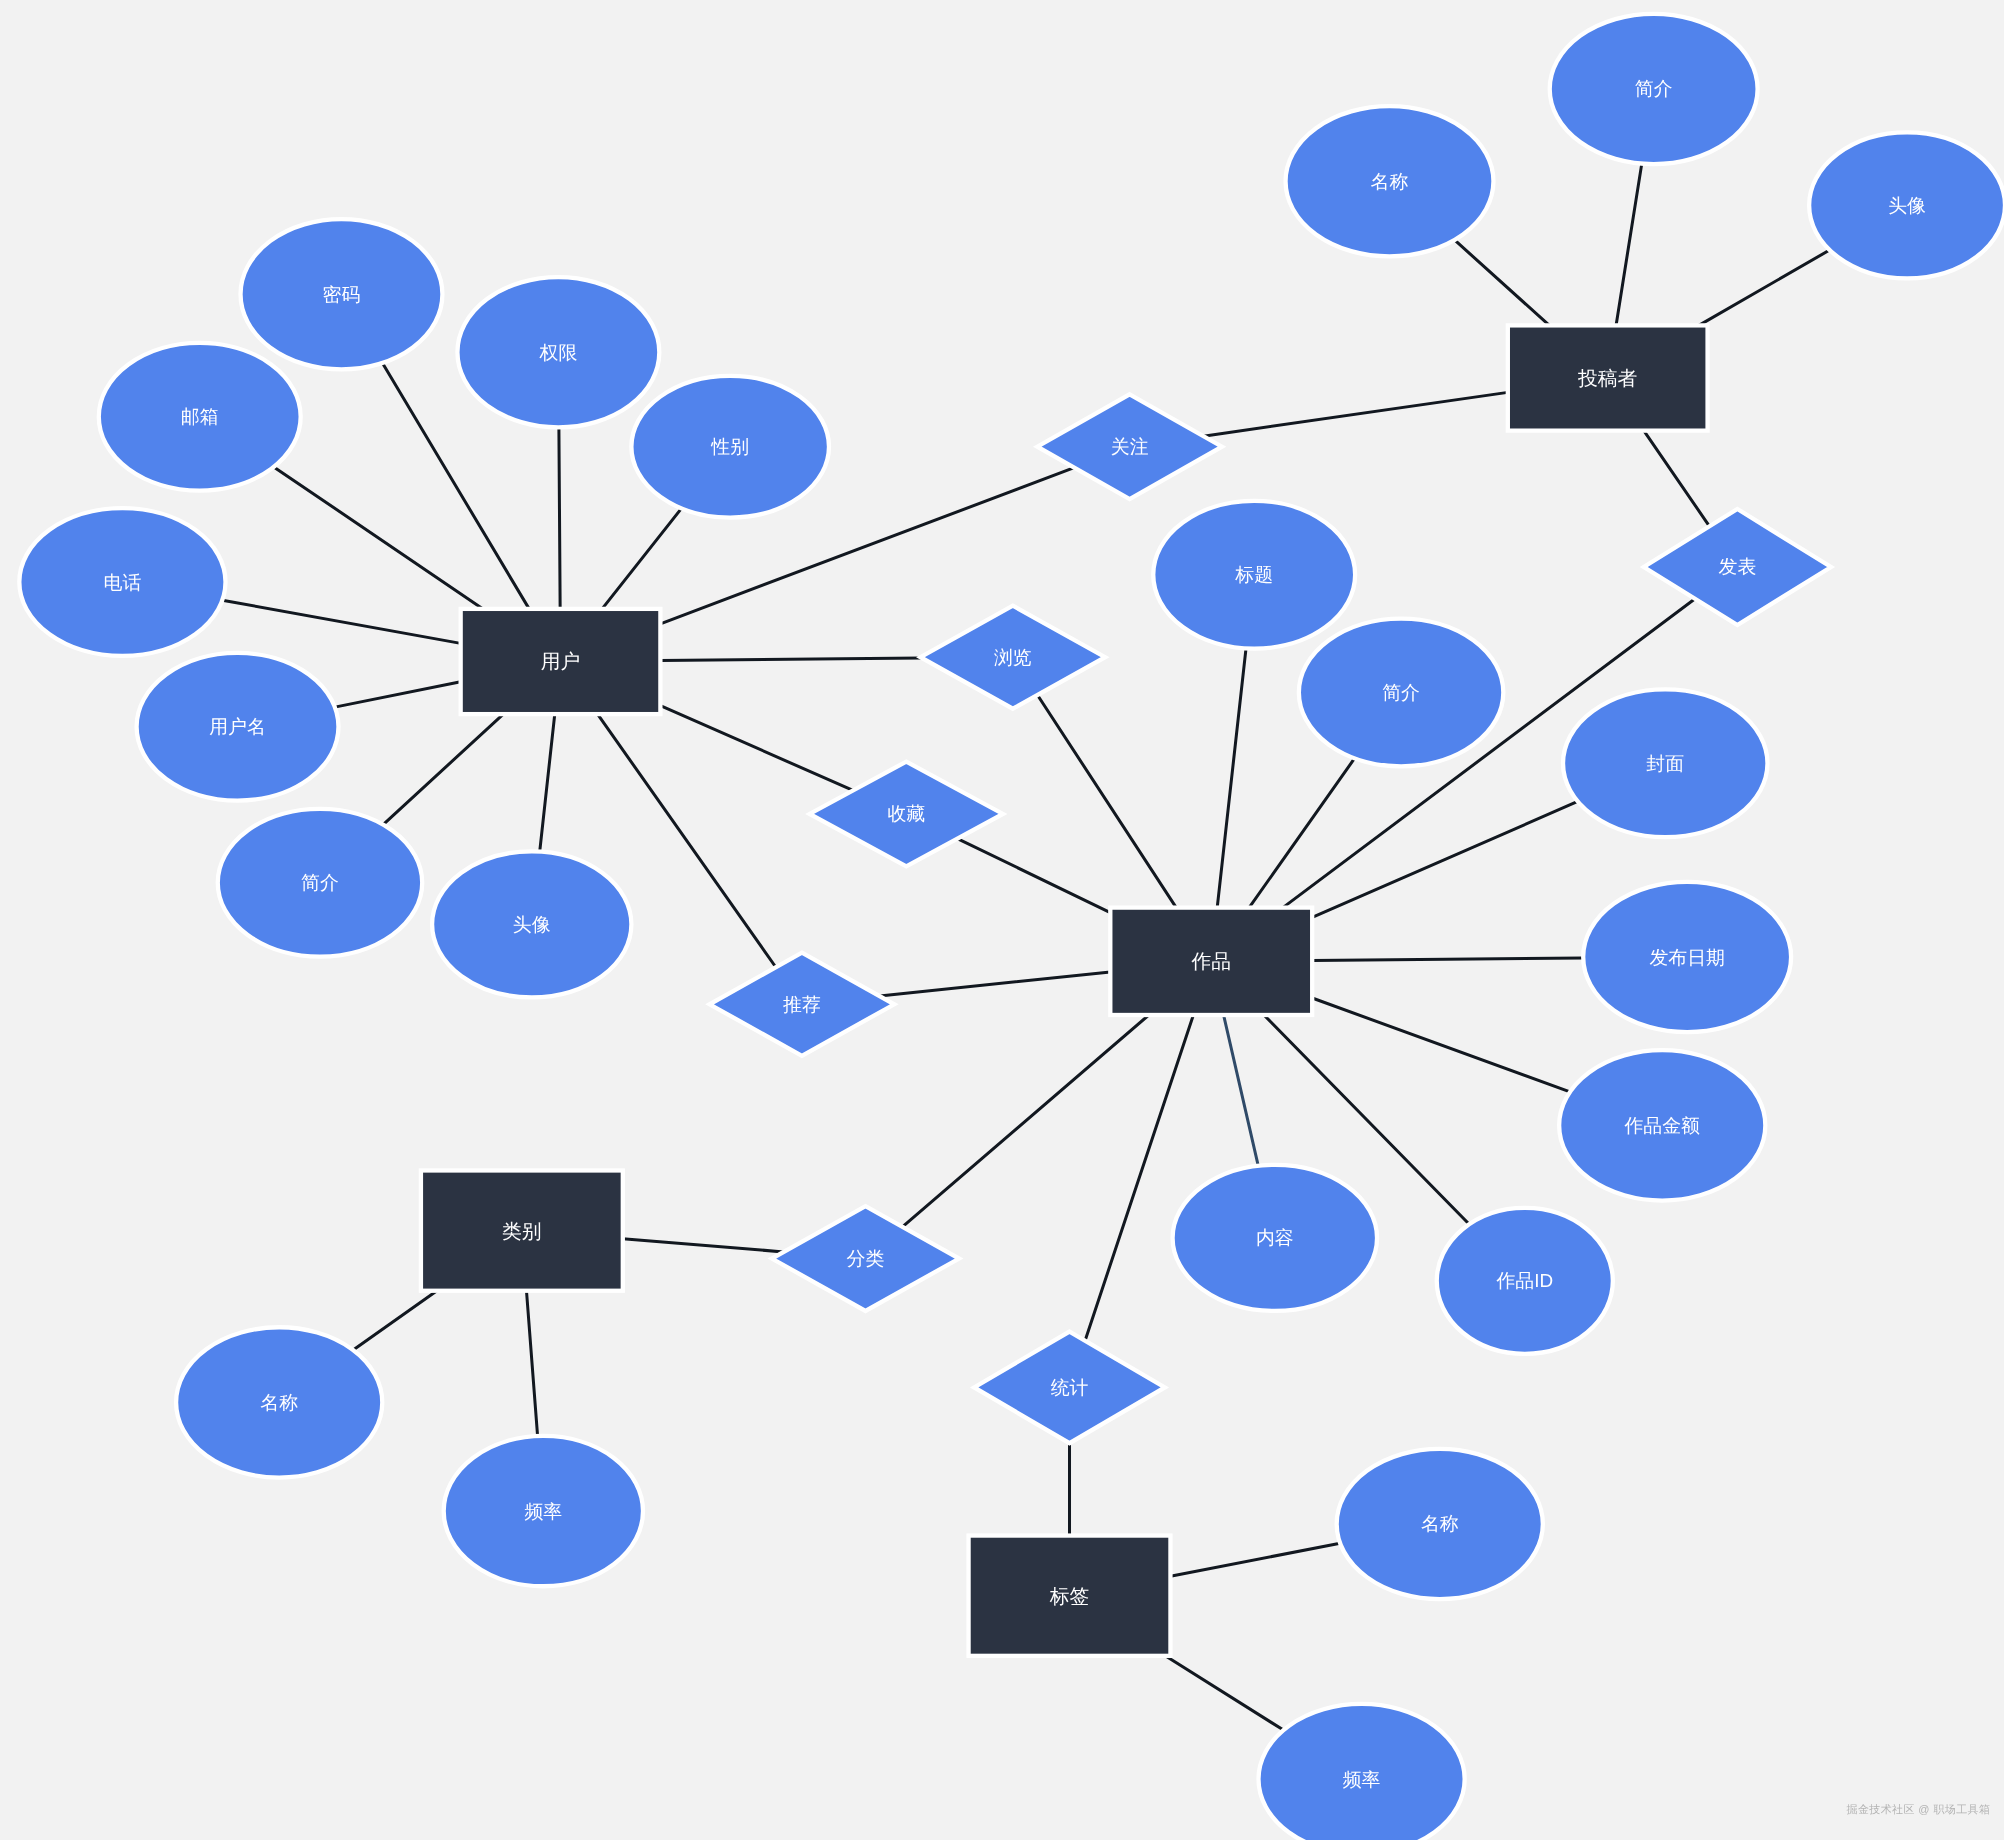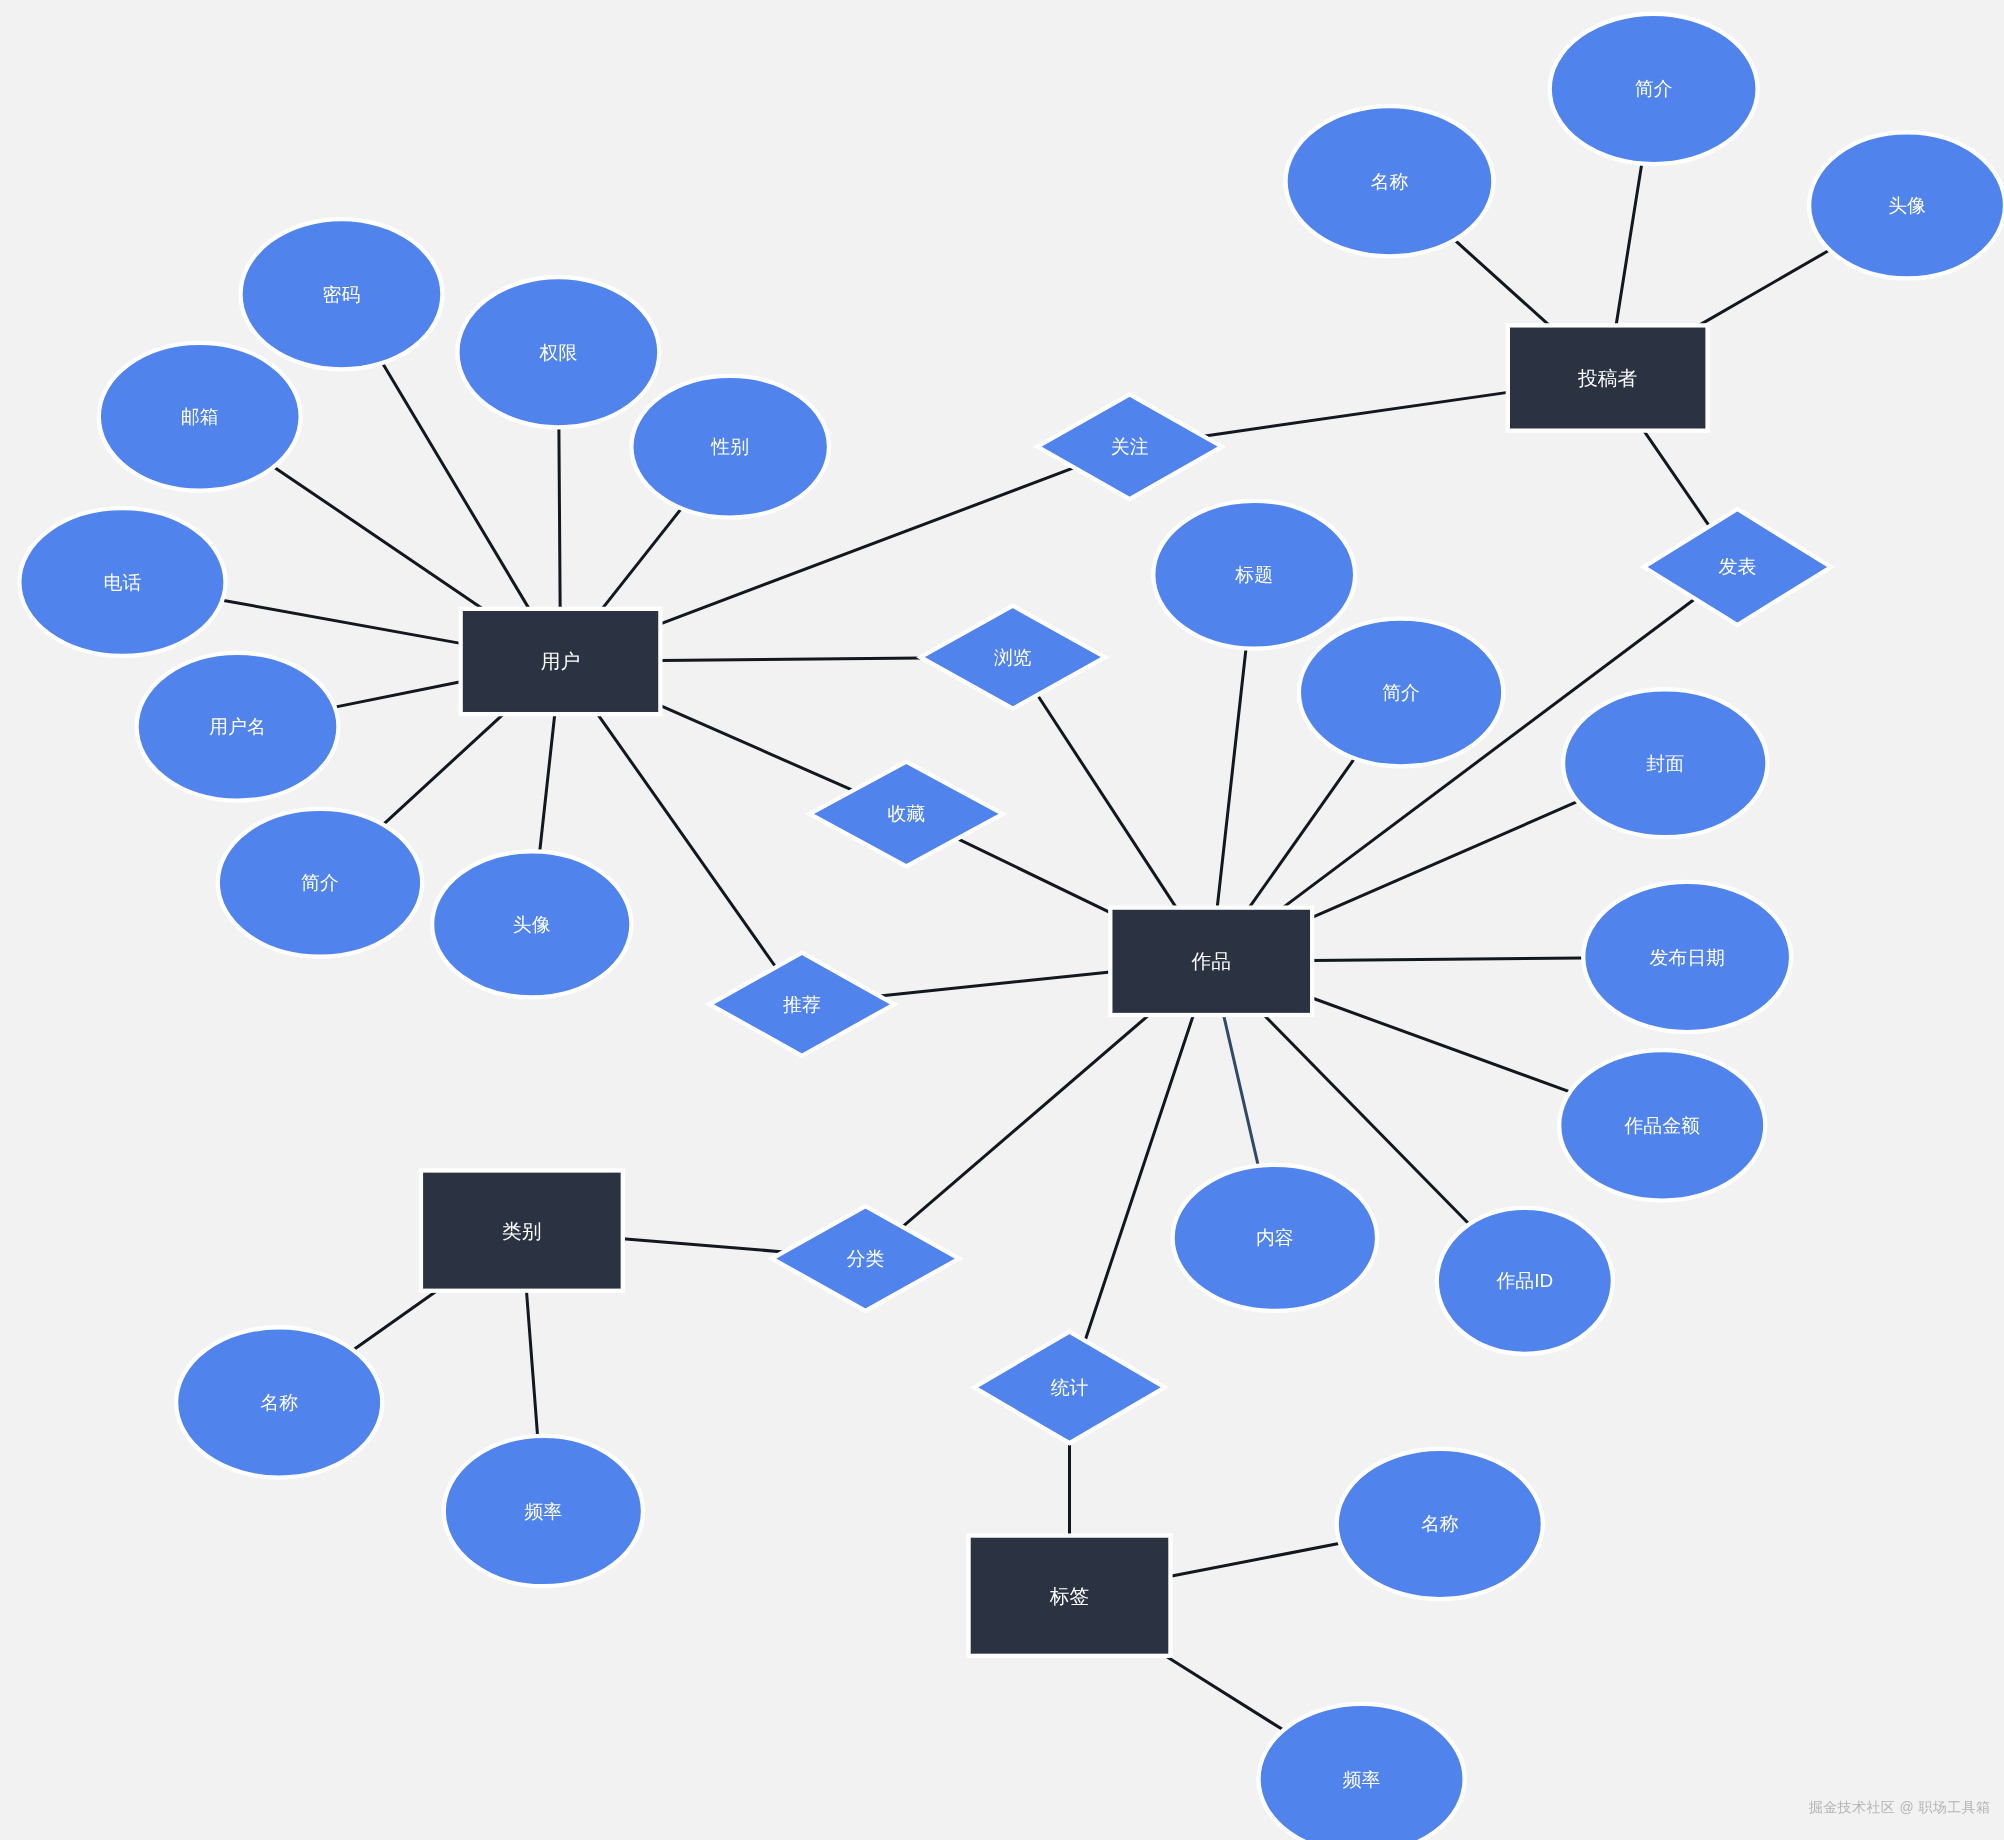--- a/index.html
+++ b/index.html
@@ -58,21 +58,21 @@
   }
   .rel-shape {
     fill: #5183ec;
     stroke: #ffffff;
     stroke-width: 10;
   }
   .watermark {
     position: absolute;
     right: 14.6px;
     bottom: 24px;
-    font-size: 14px;
+    font-size: 11px;
     color: #b4b4b4;
     font-family: "Liberation Sans", "DejaVu Sans", sans-serif;
     letter-spacing: 0.4px;
     white-space: nowrap;
     user-select: none;
   }
 </style>
 </head>
 <body>
 

